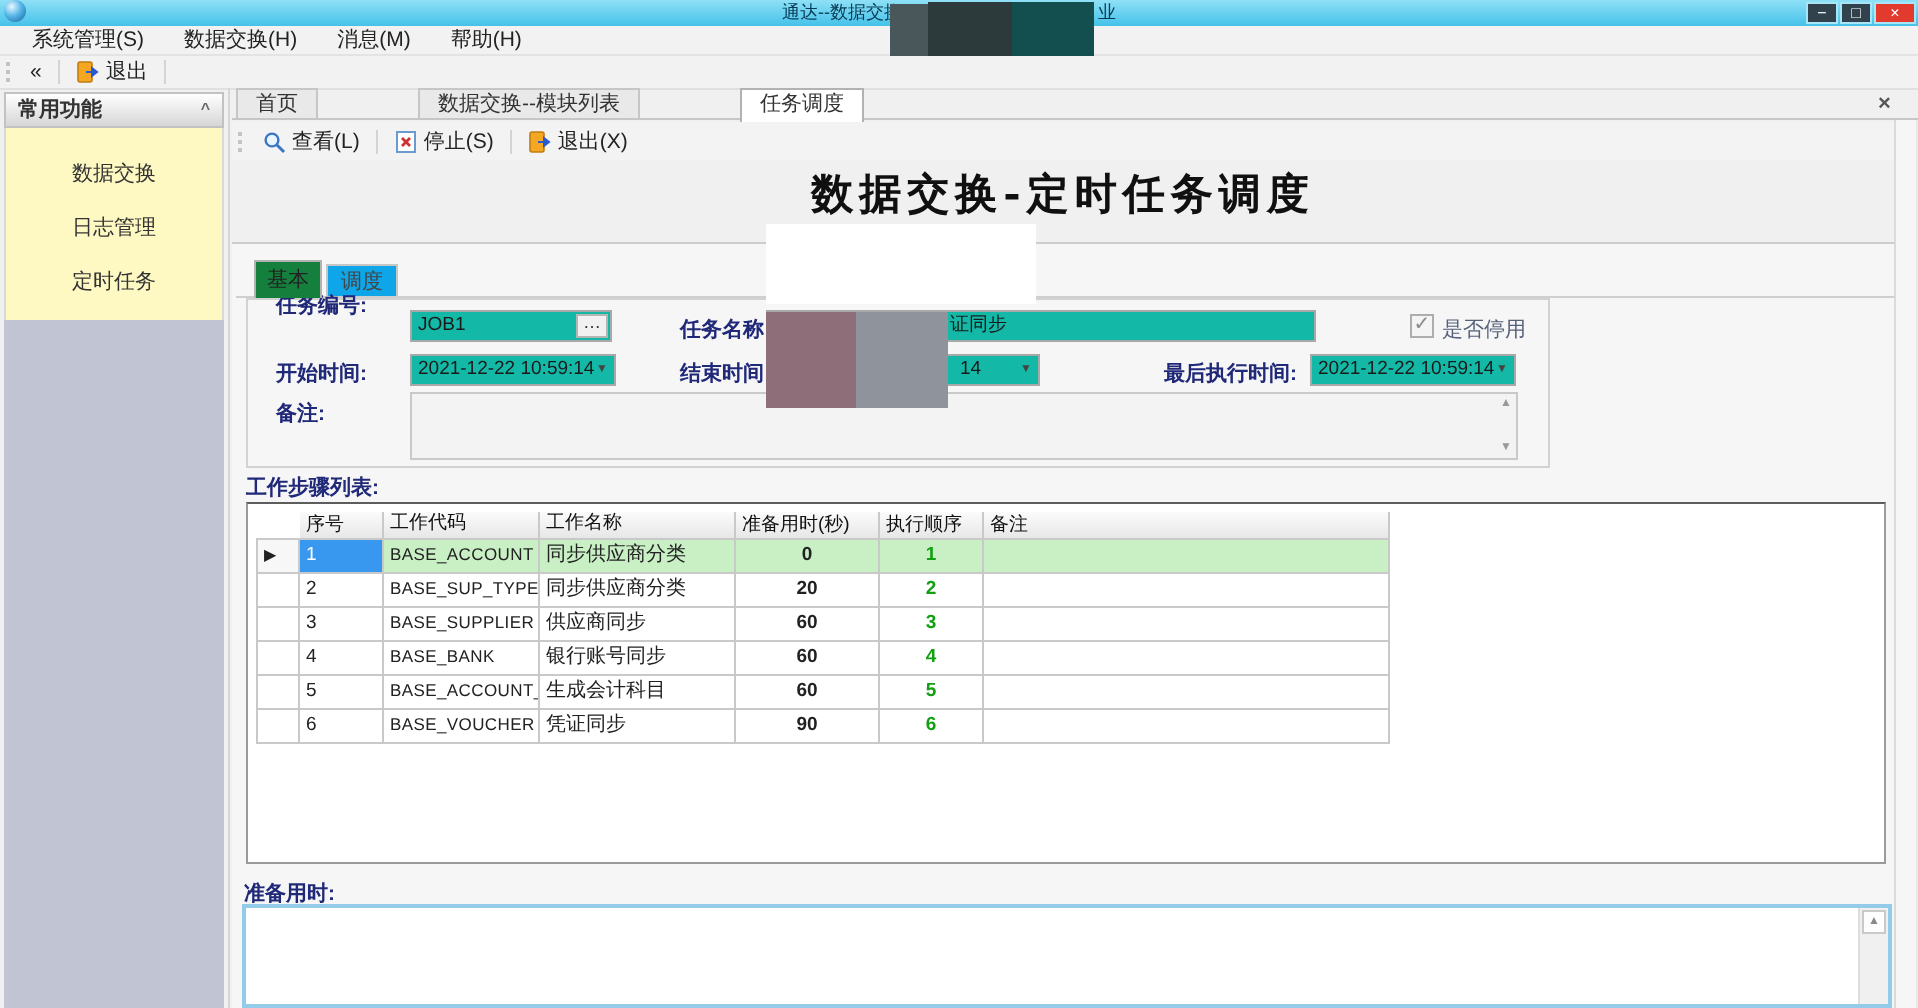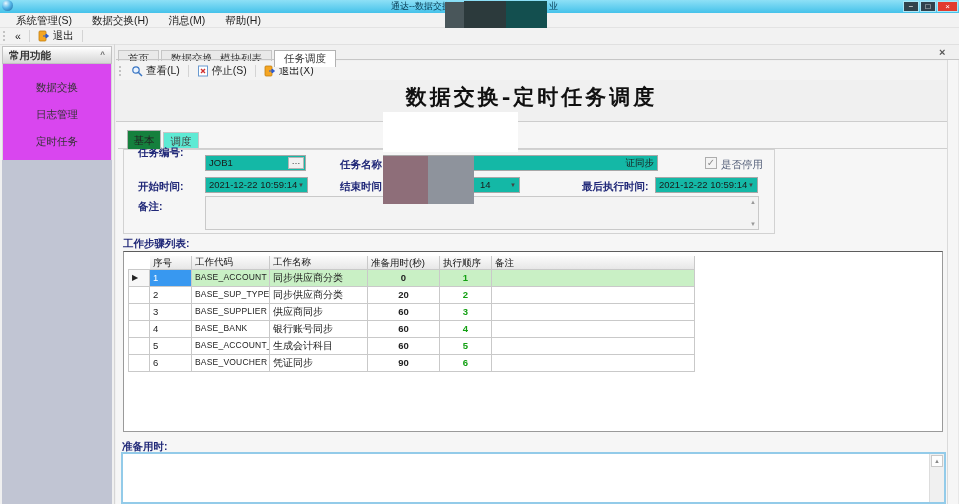--- a/index.html
+++ b/index.html
@@ -26,47 +26,47 @@
   .tool-sep{width:1px;height:12px;background:#d4d4d4;margin:0 5px;}
   .tbtn{display:flex;align-items:center;gap:3px;font-size:10.5px;padding:1px 3px;}
   .icon12{width:12px;height:12px;display:inline-block;}
 
   
   .sidebar{left:2px;top:46px;width:110px;height:458px;}
   .side-head{position:absolute;left:0;top:0;width:110px;height:18px;box-sizing:border-box;
              background:linear-gradient(#ffffff,#d6d6d6);border:1px solid #c2c2c2;
              font-weight:bold;font-size:10.5px;line-height:16px;padding:0 6px;color:#333;}
   .side-chevron{float:right;font-size:8px;color:#666;line-height:16px;}
-  .side-items{position:absolute;left:0;top:18px;width:110px;height:96px;background:#d946ef;
+  .side-items{position:absolute;left:0;top:18px;width:110px;height:96px;background:#fef9c3;
               border-left:1px solid #d9d9d9;border-right:1px solid #d9d9d9;box-sizing:border-box;padding-top:10px;}
   .side-item{height:27px;line-height:27px;text-align:center;font-size:10.5px;color:#333;}
   .side-fill{position:absolute;left:0;top:114px;width:110px;height:344px;background:#c1c5d3;}
   .vline{left:114px;top:44px;width:1px;height:460px;background:#d6d6d6;}
 
   
-  .doctabs{left:118px;top:44px;height:28px;display:flex;align-items:center;}
+  .doctabs{left:118px;top:44px;height:28px;display:flex;align-items:flex-start;gap:48px;}
   .dtab{height:15px;line-height:15px;padding:0 9px;font-size:10.5px;background:#e9e9e9;
         border:1px solid #c6c6c6;border-bottom:none;margin-right:2px;color:#333;}
   .dtab.active{background:#fff;border-color:#b2b2b2;height:16px;position:relative;z-index:3;}
   .tabline{left:116px;top:59px;width:843px;height:1px;background:#c6c6c6;z-index:1;}
   .tabs-close{left:939px;top:46px;font-size:11px;font-weight:bold;color:#555;}
 
   
   .atoolbar{left:116px;top:61px;width:831px;height:19px;background:#f3f3f3;display:flex;align-items:center;}
   .page-title{left:116px;top:83px;width:831px;text-align:center;
               font-family:"DejaVu Serif","Liberation Serif",serif;font-weight:bold;font-size:21px;
               letter-spacing:3px;color:#101010;}
   .headline{left:116px;top:121px;width:843px;height:1px;background:#cdcdcd;}
   .tabpage{left:116px;top:122px;width:831px;height:382px;background:#f6f6f6;}
 
   
   .ftab{font-size:10.5px;text-align:center;box-sizing:border-box;}
   .ftab-basic{left:127px;top:130px;width:34px;height:19px;line-height:18px;background:#15803d;
               border:1px solid #b2b2b2;border-bottom:none;z-index:2;}
-  .ftab-sched{left:163px;top:132px;width:36px;height:16px;line-height:16px;background:#5eead4;
+  .ftab-sched{left:163px;top:132px;width:36px;height:16px;line-height:16px;background:#0ea5e9;
               border:1px solid #c6c6c6;border-bottom:none;color:#444;}
   .ftabline{left:118px;top:148px;width:829px;height:1px;background:#cfcfcf;}
   .groupbox{left:123px;top:149px;width:652px;height:85px;border:1px solid #d2d2d2;box-sizing:border-box;}
 
   .flabel{font-size:10.5px;font-weight:bold;color:#202878;white-space:nowrap;}
   .field{background:#14b8a6;border:1px solid #a8a8a8;box-sizing:border-box;height:16px;line-height:14px;
          font-size:9.5px;color:#1a1a1a;padding:0 3px;overflow:hidden;white-space:nowrap;}
   .dd-arrow{position:absolute;right:3px;top:4px;font-size:6px;color:#444;line-height:6px;}
   .browse-btn{position:absolute;right:1px;top:1px;width:16px;height:12px;background:#f1f1f1;
               border:1px solid #b5b5b5;box-sizing:border-box;font-size:9px;line-height:7px;text-align:center;color:#333;}
@@ -217,21 +217,21 @@
   <div class="abs ftab ftab-basic">基本</div>
   <div class="abs ftab ftab-sched">调度</div>
   <div class="abs groupbox"></div>
 
   <div class="abs flabel" style="left:138px;top:146px;">任务编号:</div>
   <div class="abs field" style="left:205px;top:155px;width:101px;">
     <span>JOB1</span>
     <span class="browse-btn">…</span>
   </div>
   <div class="abs flabel" style="left:340px;top:158px;">任务名称:</div>
-  <div class="abs field" style="left:383px;top:155px;width:275px;text-align:right;">
+  <div class="abs field" style="left:383px;top:155px;width:275px;">
     <span style="padding-left:88px;">证同步</span>
   </div>
   <div class="abs checkbox">✓</div>
   <div class="abs check-label">是否停用</div>
 
   <div class="abs flabel" style="left:138px;top:180px;">开始时间:</div>
   <div class="abs field" style="left:205px;top:177px;width:103px;">
     <span>2021-12-22 10:59:14</span>
     <span class="dd-arrow">▼</span>
   </div>

